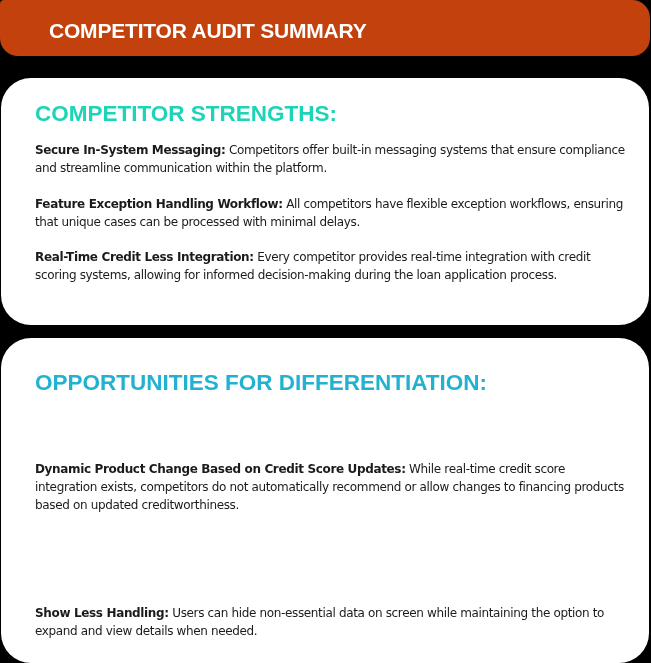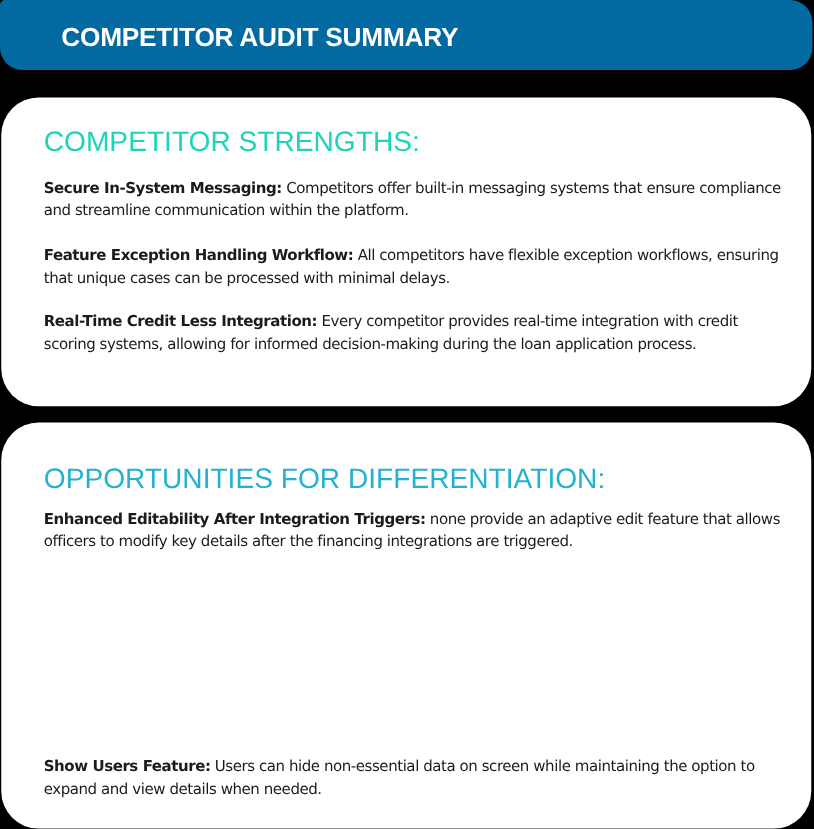--- a/index.html
+++ b/index.html
@@ -2,33 +2,33 @@
 <html><head>
 <meta charset="utf-8">
 <style>
   html, body { margin: 0; padding: 0; }
   body {
     width: 651px; height: 663px; background: #000000; position: relative; overflow: hidden;
     font-family: "DejaVu Sans", "Liberation Sans", sans-serif;
   }
   .header-bar {
     position: absolute; left: 0; top: 0; width: 650px; height: 56px;
-    background: #0369a1; border-radius: 4px 18px 18px 18px;
+    background: #c2410c; border-radius: 4px 18px 18px 18px;
   }
   .header-title {
     position: absolute; left: 49px; top: 19px; color: #ffffff;
     font-family: "Liberation Sans", sans-serif; font-weight: bold; font-size: 21px; letter-spacing: -0.2px;
   }
   .card {
     position: absolute; left: 1px; width: 648px; background: #ffffff; border-radius: 30px;
   }
   #card1 { top: 78px; height: 247px; }
   #card2 { top: 338px; height: 325px; border-radius: 30px 30px 30px 30px; }
   .card-title {
-    position: absolute; left: 34px; font-family: "Liberation Sans", sans-serif; font-weight: normal;
+    position: absolute; left: 34px; font-family: "Liberation Sans", sans-serif; font-weight: bold;
     font-size: 22.5px; letter-spacing: 0px;
   }
   #card1 .card-title { top: 23px; color: #1DD3B8; }
   #card2 .card-title { top: 32px; color: #22B2D0; }
   .item {
     position: absolute; left: 34px; width: 590px; color: #1b1b1b;
     font-family: "DejaVu Sans", sans-serif; font-size: 12px; line-height: 18px; letter-spacing: -0.35px;
   }
   .item b { font-weight: bold; }
 </style>
@@ -47,19 +47,19 @@
   <div class="item" style="top:117px">
     <b>Feature Exception Handling Workflow:</b> <span>All competitors have flexible exception workflows, ensuring that unique cases can be processed with minimal delays.</span>
   </div>
   <div class="item" style="top:170px">
     <b>Real-Time Credit Less Integration:</b> <span>Every competitor provides real-time integration with credit scoring systems, allowing for informed decision-making during the loan application process.</span>
   </div>
 </div>
 
 <div class="card" id="card2">
   <div class="card-title">OPPORTUNITIES FOR DIFFERENTIATION:</div>
-  <div class="item" style="top:68px">
-    <b>Enhanced Editability After Integration Triggers:</b> <span>none provide an adaptive edit feature that allows officers to modify key details after the financing integrations are triggered.</span>
+  <div class="item" style="top:122px">
+    <b>Dynamic Product Change Based on Credit Score Updates:</b> <span>While real-time credit score integration exists, competitors do not automatically recommend or allow changes to financing products based on updated creditworthiness.</span>
   </div>
   <div class="item" style="top:266px">
-    <b>Show Users Feature:</b> <span>Users can hide non-essential data on screen while maintaining the option to expand and view details when needed.</span>
+    <b>Show Less Handling:</b> <span>Users can hide non-essential data on screen while maintaining the option to expand and view details when needed.</span>
   </div>
 </div>
 
 </body></html>

